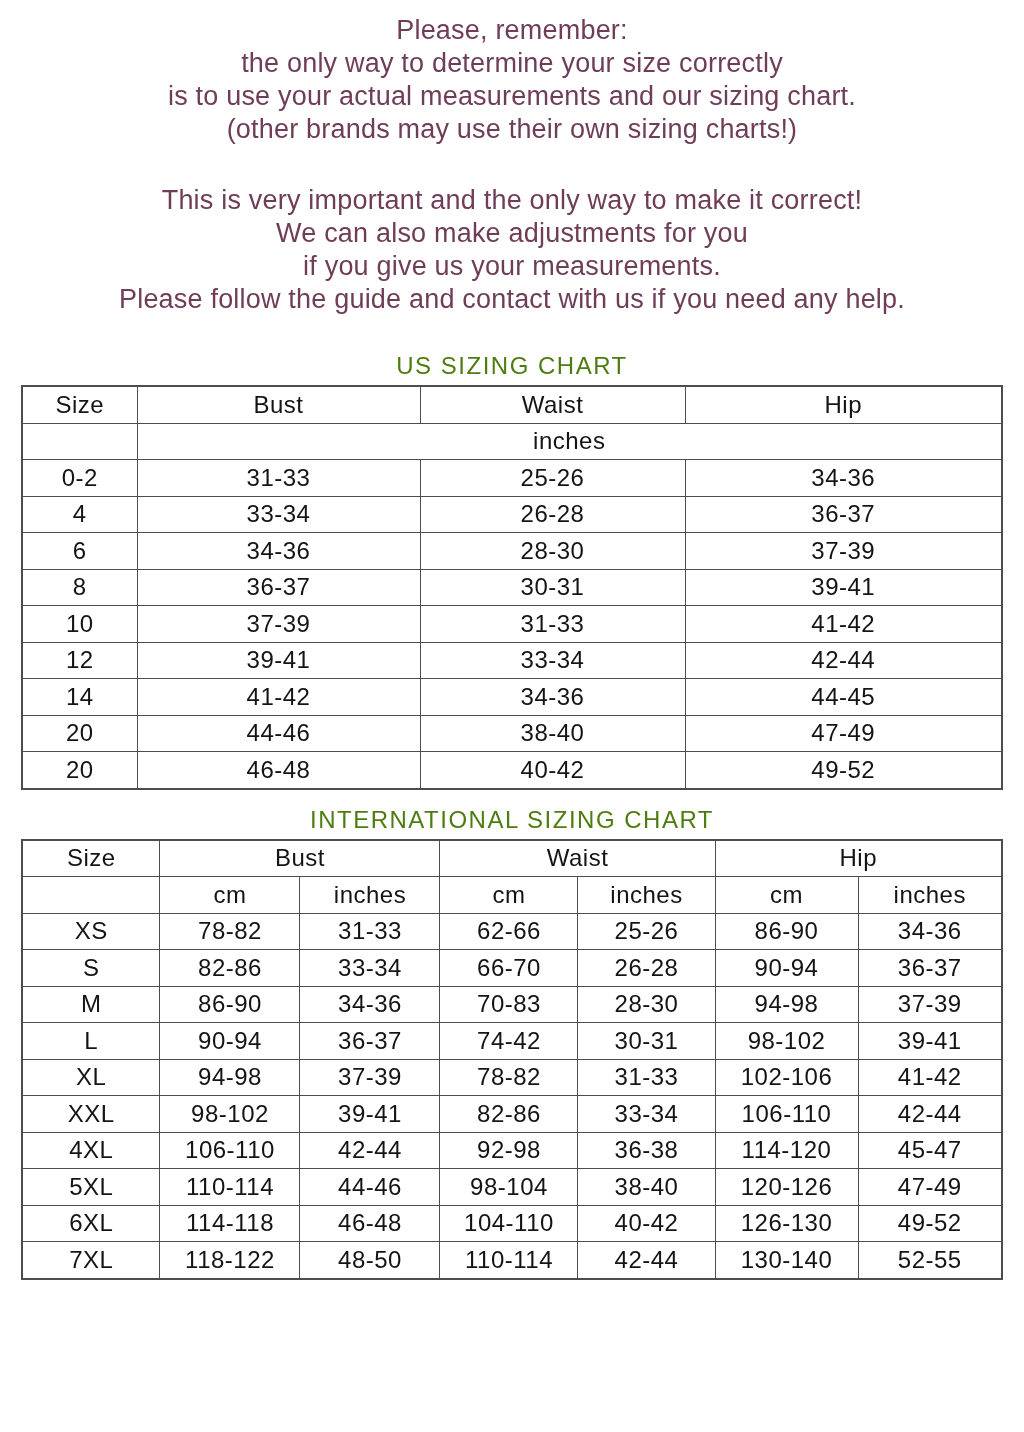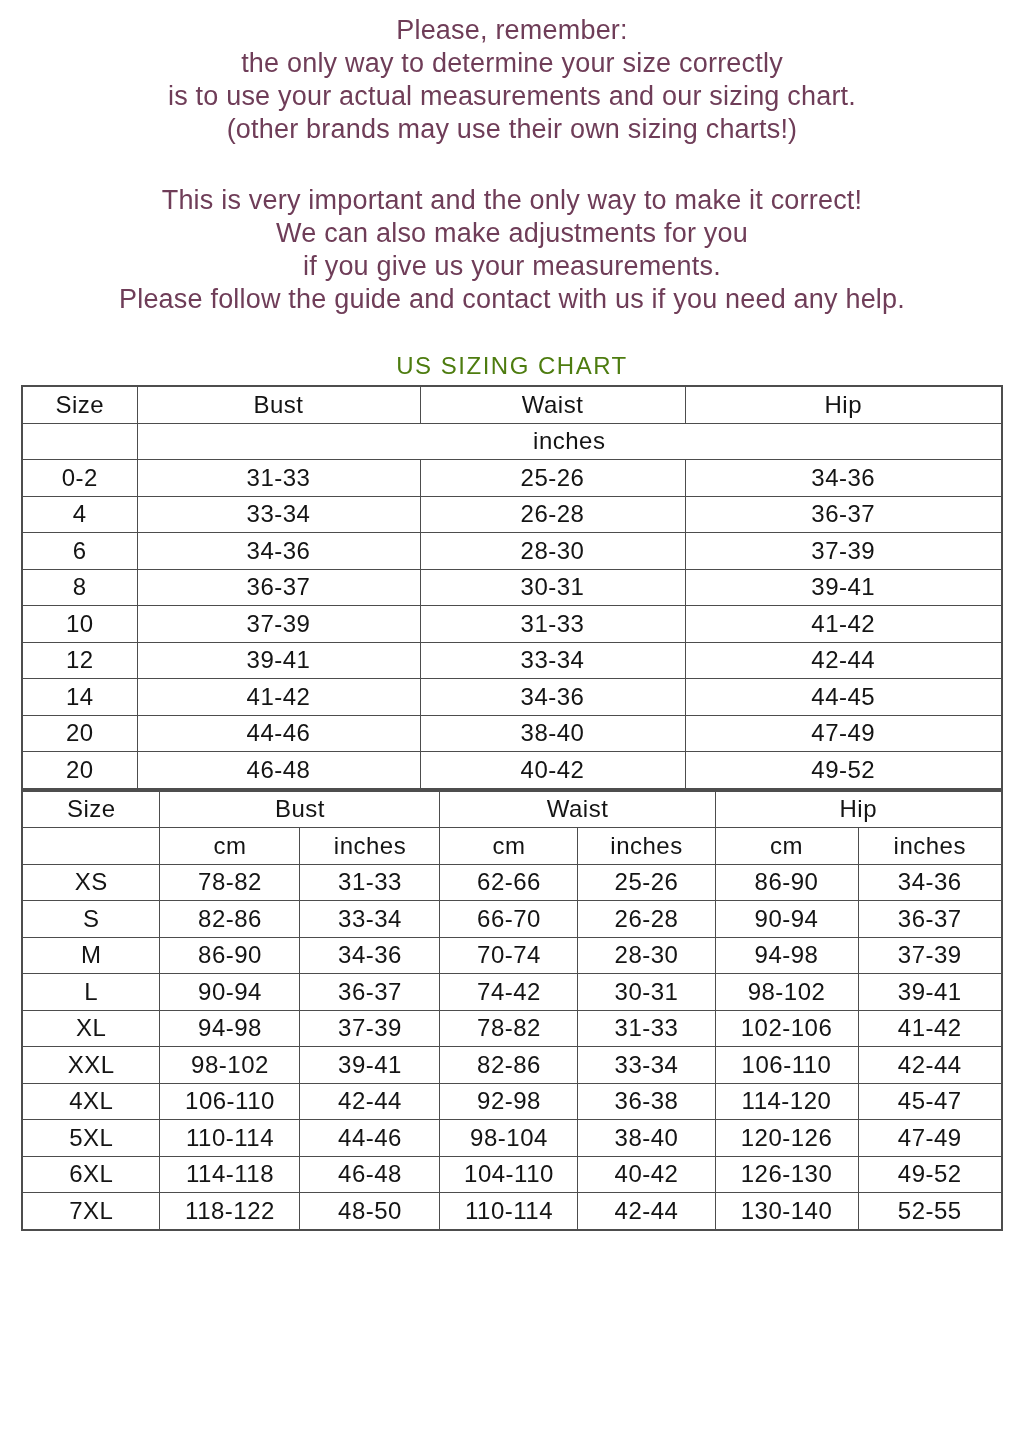--- a/index.html
+++ b/index.html
@@ -156,20 +156,21 @@
         </tr>
         <tr>
           <td>20</td>
           <td>46-48</td>
           <td>40-42</td>
           <td>49-52</td>
         </tr>
       </tbody>
   </table>
 
+  <div class="chart-title intl">INTERNATIONAL SIZING CHART</div>
 
   <table class="sizing-table">
     <colgroup>
       <col style="width:138px">
         <col style="width:140px">
         <col style="width:140px">
         <col style="width:138px">
         <col style="width:137px">
         <col style="width:143px">
         <col style="width:144px">
@@ -207,21 +208,21 @@
           <td>33-34</td>
           <td>66-70</td>
           <td>26-28</td>
           <td>90-94</td>
           <td>36-37</td>
         </tr>
         <tr>
           <td>M</td>
           <td>86-90</td>
           <td>34-36</td>
-          <td>70-74</td>
+          <td>70-83</td>
           <td>28-30</td>
           <td>94-98</td>
           <td>37-39</td>
         </tr>
         <tr>
           <td>L</td>
           <td>90-94</td>
           <td>36-37</td>
           <td>74-42</td>
           <td>30-31</td>

